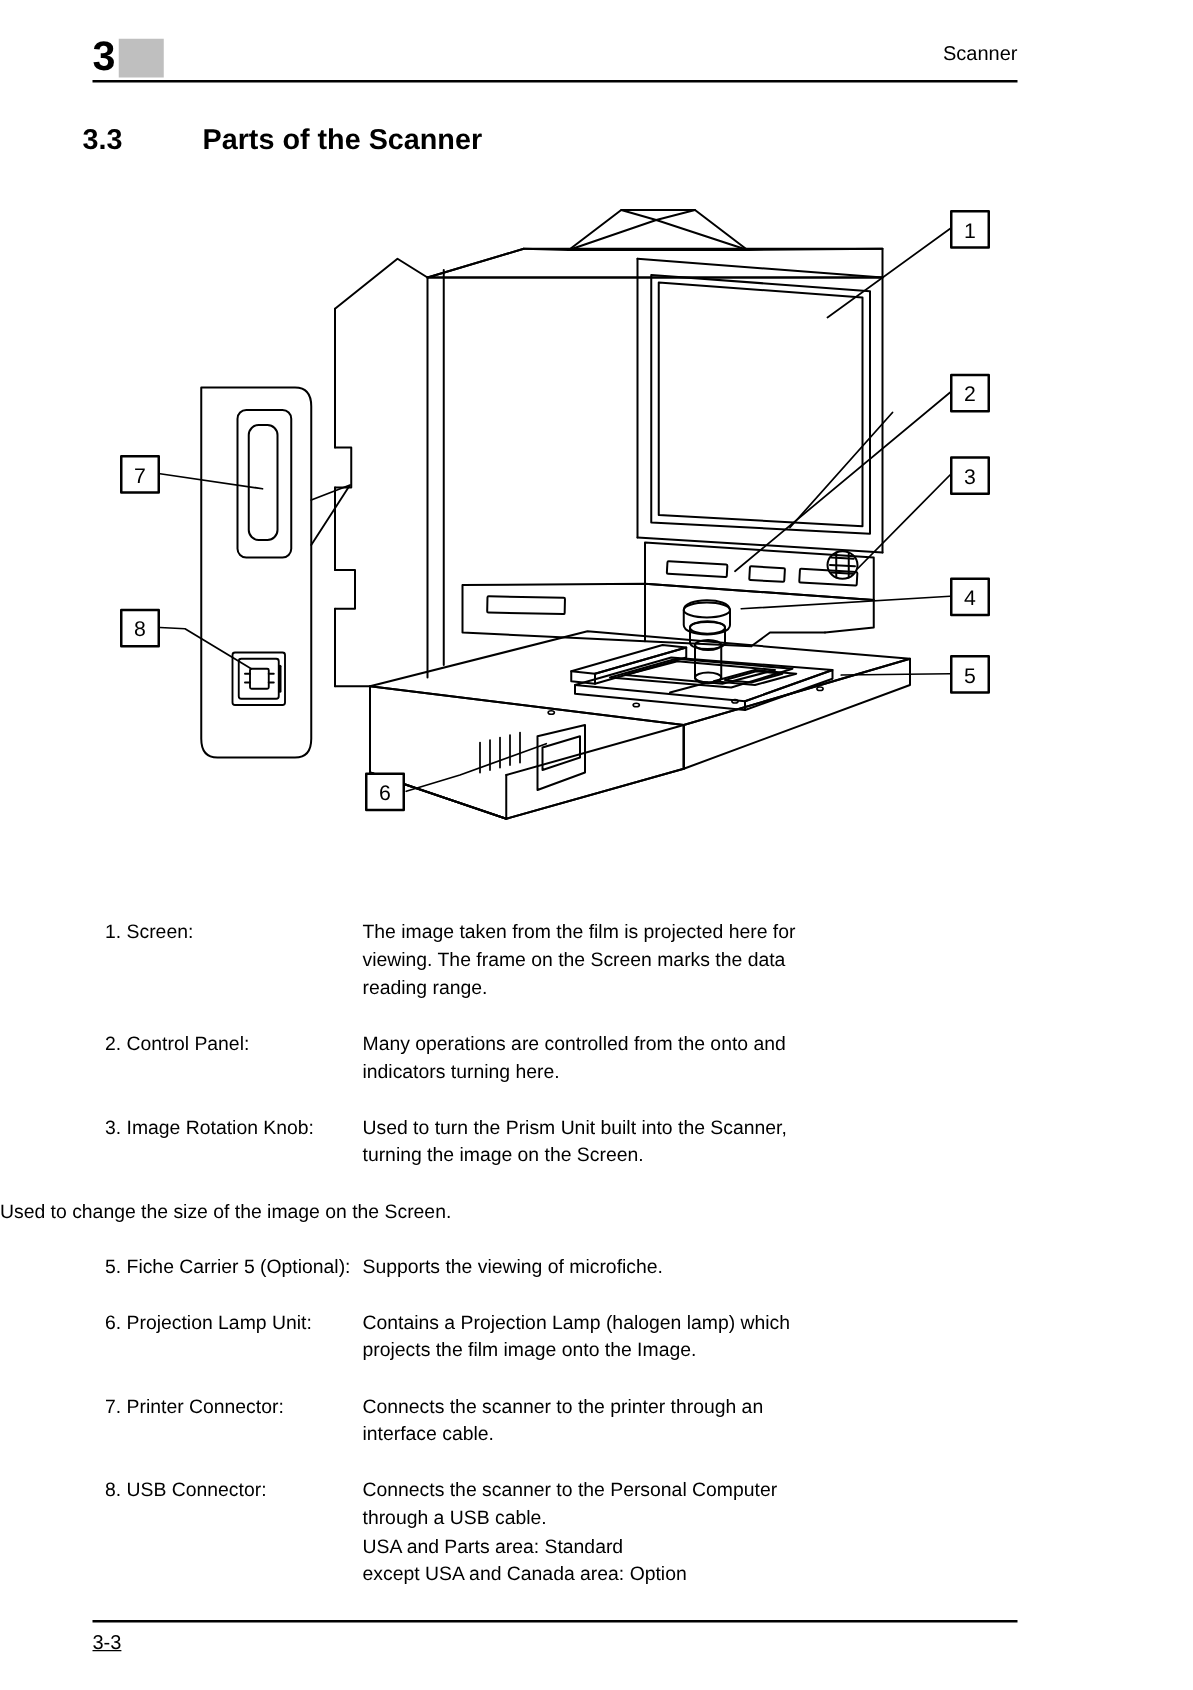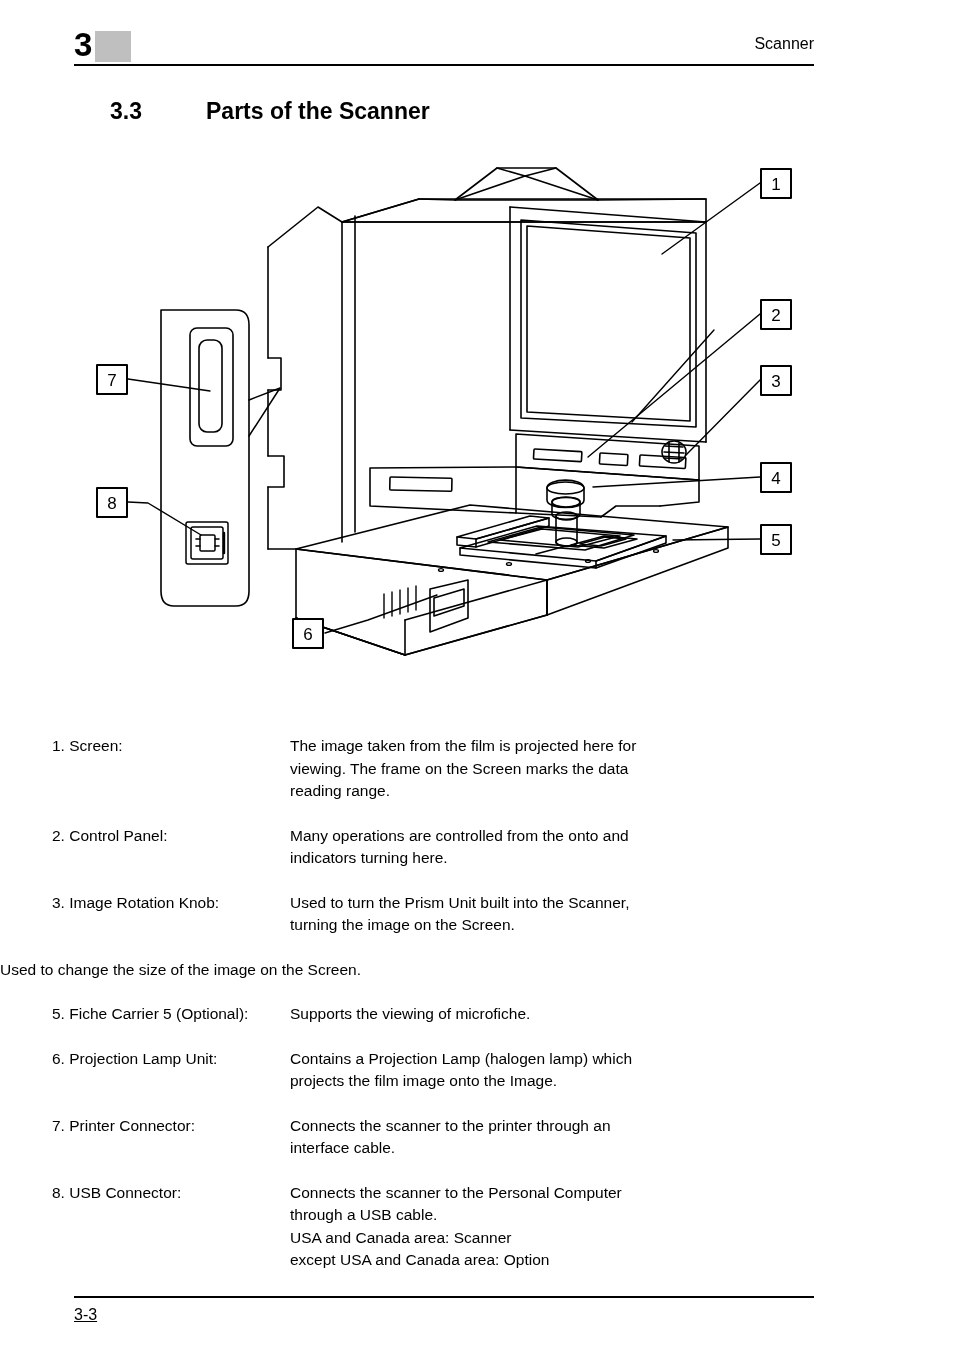--- a/index.html
+++ b/index.html
@@ -63,21 +63,20 @@
   #section-heading {
     position: absolute;
     left: 66px;
     top: 96px;
     width: 800px;
     height: 34px;
     font-size: 23px;
     font-weight: bold;
     line-height: 30px;
     white-space: nowrap;
-    margin-left: 44px;
   }
   #section-number {
     display: inline-block;
     width: 96px;
   }
 
   
   #figure {
     position: absolute;
     left: 0;
@@ -97,21 +96,21 @@
     width: 954px;
   }
   .part-row {
     position: relative;
     display: flex;
     margin-bottom: 22px;
   }
   .part-label {
     width: 290px;
     flex: 0 0 290px;
-    padding-left: 52px;
+    padding-left: 84px;
     box-sizing: border-box;
     font-size: 15.5px;
     line-height: 22.5px;
     white-space: nowrap;
   }
   .part-desc {
     flex: 1 1 auto;
     padding-right: 56px;
     font-size: 15.5px;
     line-height: 22.5px;
@@ -419,21 +418,21 @@
       <span class="desc-line">Connects the scanner to the printer through an</span>
       <span class="desc-line">interface cable.</span>
     </div>
   </div>
 
   <div class="part-row">
     <div class="part-label">8. USB Connector:</div>
     <div class="part-desc">
       <span class="desc-line">Connects the scanner to the Personal Computer</span>
       <span class="desc-line">through a USB cable.</span>
-      <span class="desc-line">USA and Canada area: Scanner</span>
+      <span class="desc-line">USA and Parts area: Standard</span>
       <span class="desc-line">except USA and Canada area: Option</span>
     </div>
   </div>
 
 </div>
 
 <div id="page-footer">
   <div id="footer-rule"></div>
   <div id="footer-page">3-3</div>
 </div>

